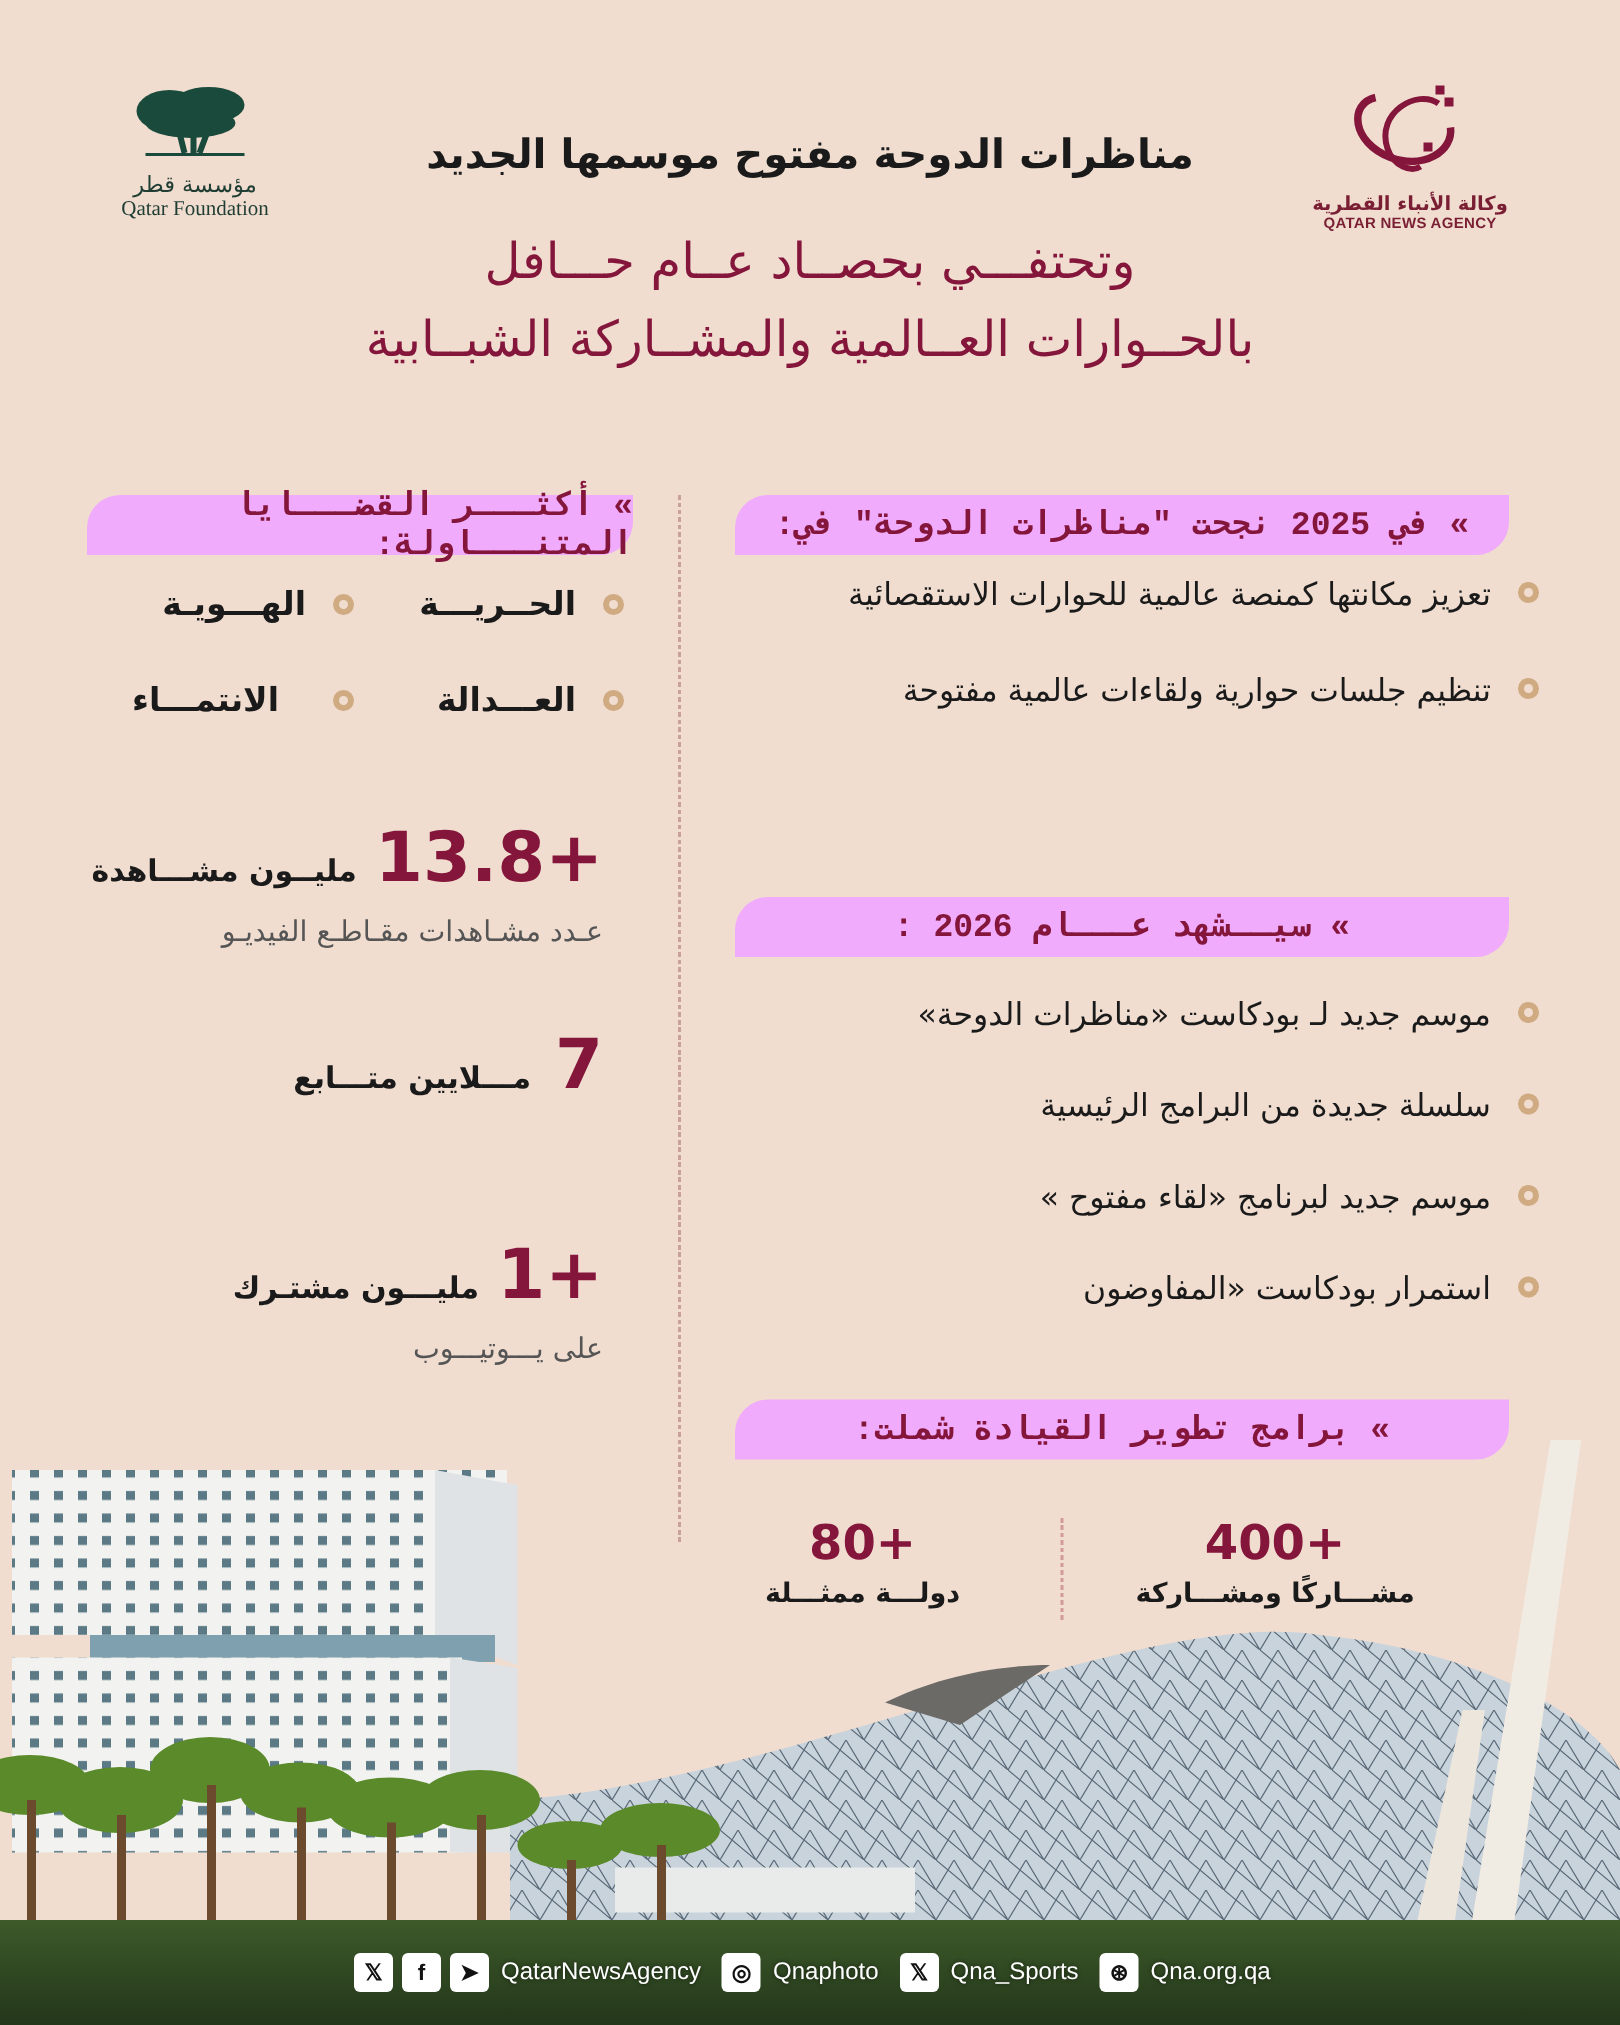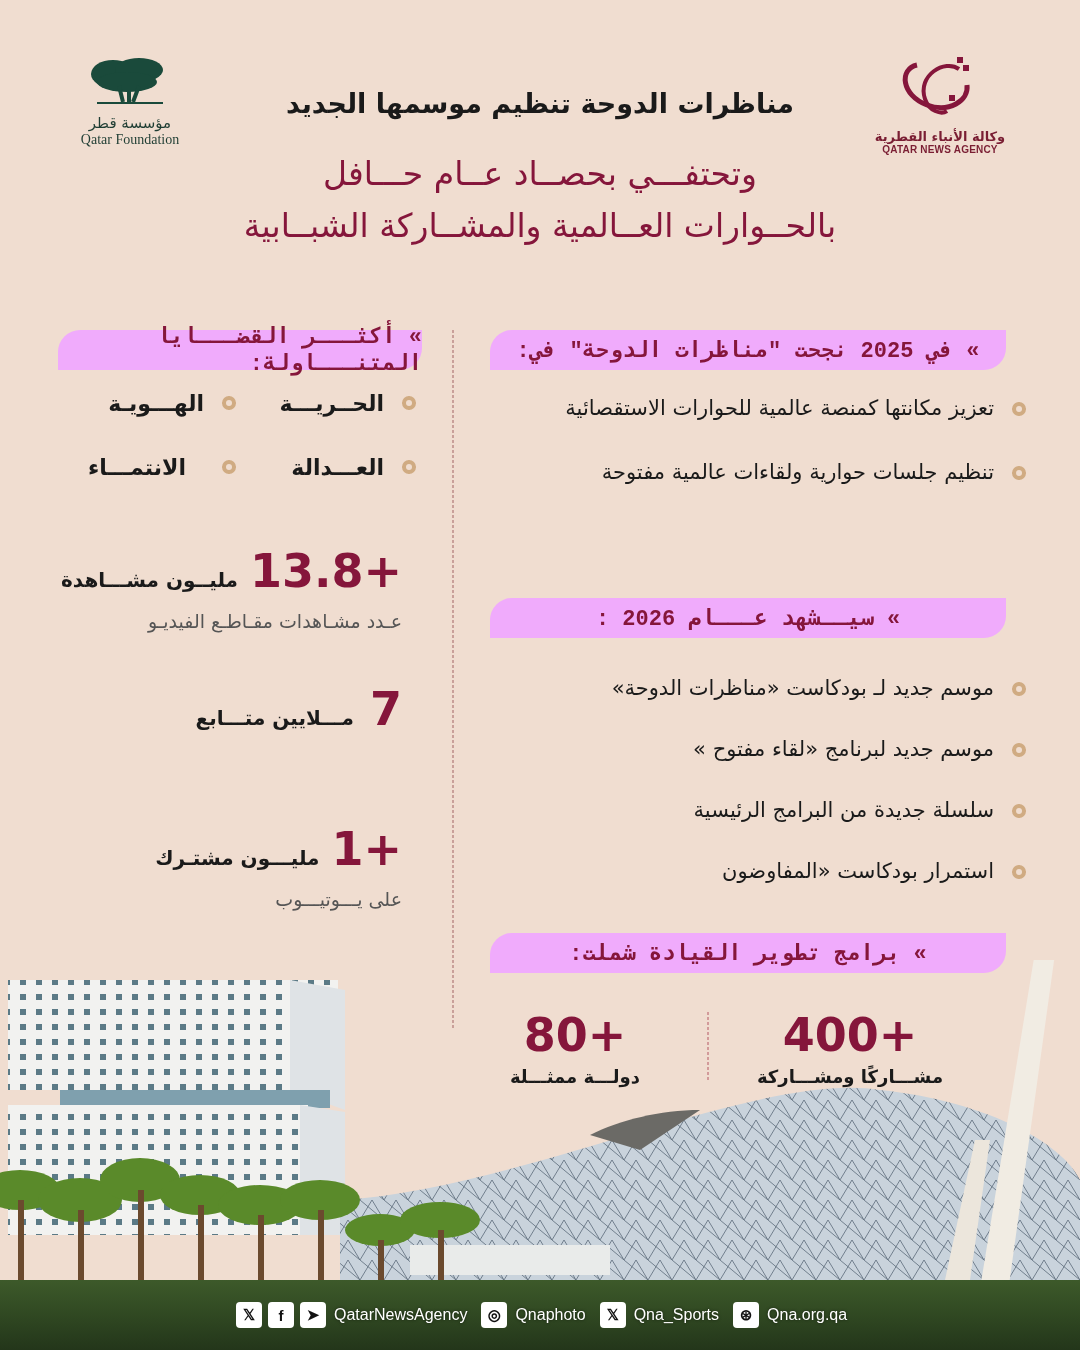--- a/index.html
+++ b/index.html
@@ -40,21 +40,21 @@
       border-radius: 22px 0 22px 0;
       height: 40px;
       display: flex; align-items: center; justify-content: center;
       font-size: 22px; font-weight: bold; color: #85163b;
       direction: rtl;
       font-family: Liberation Mono, monospace;
     }
 
     
     .bullet-row {
-      display: flex; direction: rtl; align-items: flex-end;
+      display: flex; direction: rtl; align-items: flex-start;
       font-size: 21px; color: #1a1a1a;
     }
     .star {
       width: 22px; height: 22px; flex: 0 0 22px; margin-left: 14px;
     }
 
     
     .vdivider {
       left: 452px; top: 330px; width: 2px; height: 700px;
       background: repeating-linear-gradient(to bottom, #c9a09a 0 3px, transparent 3px 5px);
@@ -68,21 +68,21 @@
     .issue {
       display: flex; direction: rtl; align-items: center;
       font-size: 22px; font-weight: bold; color: #1a1a1a;
     }
 
     
     .stat-big { font-size: 46px; font-weight: bold; color: #85163b; font-family: "DejaVu Sans", sans-serif; line-height: 1; }
     .stat-label { font-size: 20px; font-weight: bold; color: #1a1a1a; }
     .stat-sub { font-size: 19px; color: #555; }
 
-    .lead-num { font-size: 46px; font-weight: bold; color: #85163b; text-align: center; line-height: 1; }
+    .lead-num { font-size: 32px; font-weight: bold; color: #85163b; text-align: center; line-height: 1; }
     .lead-label { font-size: 18px; font-weight: bold; color: #1a1a1a; text-align: center; margin-top: 8px; }
 
     
     .photo-band {
       left: 0; top: 960px; width: 1080px; height: 390px; overflow: hidden;
     }
     .footer-bar {
       left: 236px; top: 1300px; height: 30px; display: flex; align-items: center; gap: 6px;
       font-family: "Liberation Sans", sans-serif; font-size: 16px; color: #ffffff;
     }
@@ -113,21 +113,21 @@
     <path d="M20 10 C 2 14, 4 40, 30 50 C 52 58, 72 46, 70 30" stroke="#85163b" stroke-width="5" fill="none"></path>
     <path d="M62 14 C 48 4, 20 20, 28 44 C 32 56, 44 60, 50 56" stroke="#85163b" stroke-width="4" fill="none"></path>
     <rect x="60" y="2" width="6" height="6" fill="#85163b"></rect>
     <rect x="66" y="10" width="6" height="6" fill="#85163b"></rect>
     <rect x="52" y="40" width="6" height="6" fill="#85163b"></rect>
   </svg>
   <div class="qna-ar">وكالة الأنباء القطرية</div>
   <div class="qna-en">QATAR NEWS AGENCY</div>
 </div>
 
-<div class="abs subtitle rtl">مناظرات الدوحة تنظيم موسمها الجديد</div>
+<div class="abs subtitle rtl">مناظرات الدوحة مفتوح موسمها الجديد</div>
 <div class="abs title rtl">
   <div>وتحتفـــي بحصــاد عــام حـــافل</div>
   <div>بالحــوارات العــالمية والمشــاركة الشبــابية</div>
 </div>
 
 <div class="abs vdivider"></div>
 
 <div class="abs pill" style="left:490px; top:330px; width:516px;">» في 2025 نجحت "مناظرات الدوحة" في:</div>
 
 <div class="abs" style="left:470px; top:384px; width:560px;">
@@ -171,32 +171,32 @@
   </div>
   <div class="bullet-row" style="height:36px; margin-top:25px;">
     <svg class="star" viewBox="0 0 22 22">
         <g fill="#d0ab82">
           <circle cx="11" cy="11" r="7"></circle>
           <rect x="6" y="6" width="10" height="10"></rect>
           <rect x="6" y="6" width="10" height="10" transform="rotate(45 11 11)"></rect>
         </g>
         <circle cx="11" cy="11" r="3" fill="#f0ddd0"></circle>
       </svg>
+    <span>سلسلة جديدة من البرامج الرئيسية</span>
+  </div>
+  <div class="bullet-row" style="height:36px; margin-top:25px;">
+    <svg class="star" viewBox="0 0 22 22">
+        <g fill="#d0ab82">
+          <circle cx="11" cy="11" r="7"></circle>
+          <rect x="6" y="6" width="10" height="10"></rect>
+          <rect x="6" y="6" width="10" height="10" transform="rotate(45 11 11)"></rect>
+        </g>
+        <circle cx="11" cy="11" r="3" fill="#f0ddd0"></circle>
+      </svg>
     <span>موسم جديد لبرنامج «لقاء مفتوح »</span>
-  </div>
-  <div class="bullet-row" style="height:36px; margin-top:25px;">
-    <svg class="star" viewBox="0 0 22 22">
-        <g fill="#d0ab82">
-          <circle cx="11" cy="11" r="7"></circle>
-          <rect x="6" y="6" width="10" height="10"></rect>
-          <rect x="6" y="6" width="10" height="10" transform="rotate(45 11 11)"></rect>
-        </g>
-        <circle cx="11" cy="11" r="3" fill="#f0ddd0"></circle>
-      </svg>
-    <span>سلسلة جديدة من البرامج الرئيسية</span>
   </div>
   <div class="bullet-row" style="height:36px; margin-top:25px;">
     <svg class="star" viewBox="0 0 22 22">
         <g fill="#d0ab82">
           <circle cx="11" cy="11" r="7"></circle>
           <rect x="6" y="6" width="10" height="10"></rect>
           <rect x="6" y="6" width="10" height="10" transform="rotate(45 11 11)"></rect>
         </g>
         <circle cx="11" cy="11" r="3" fill="#f0ddd0"></circle>
       </svg>

